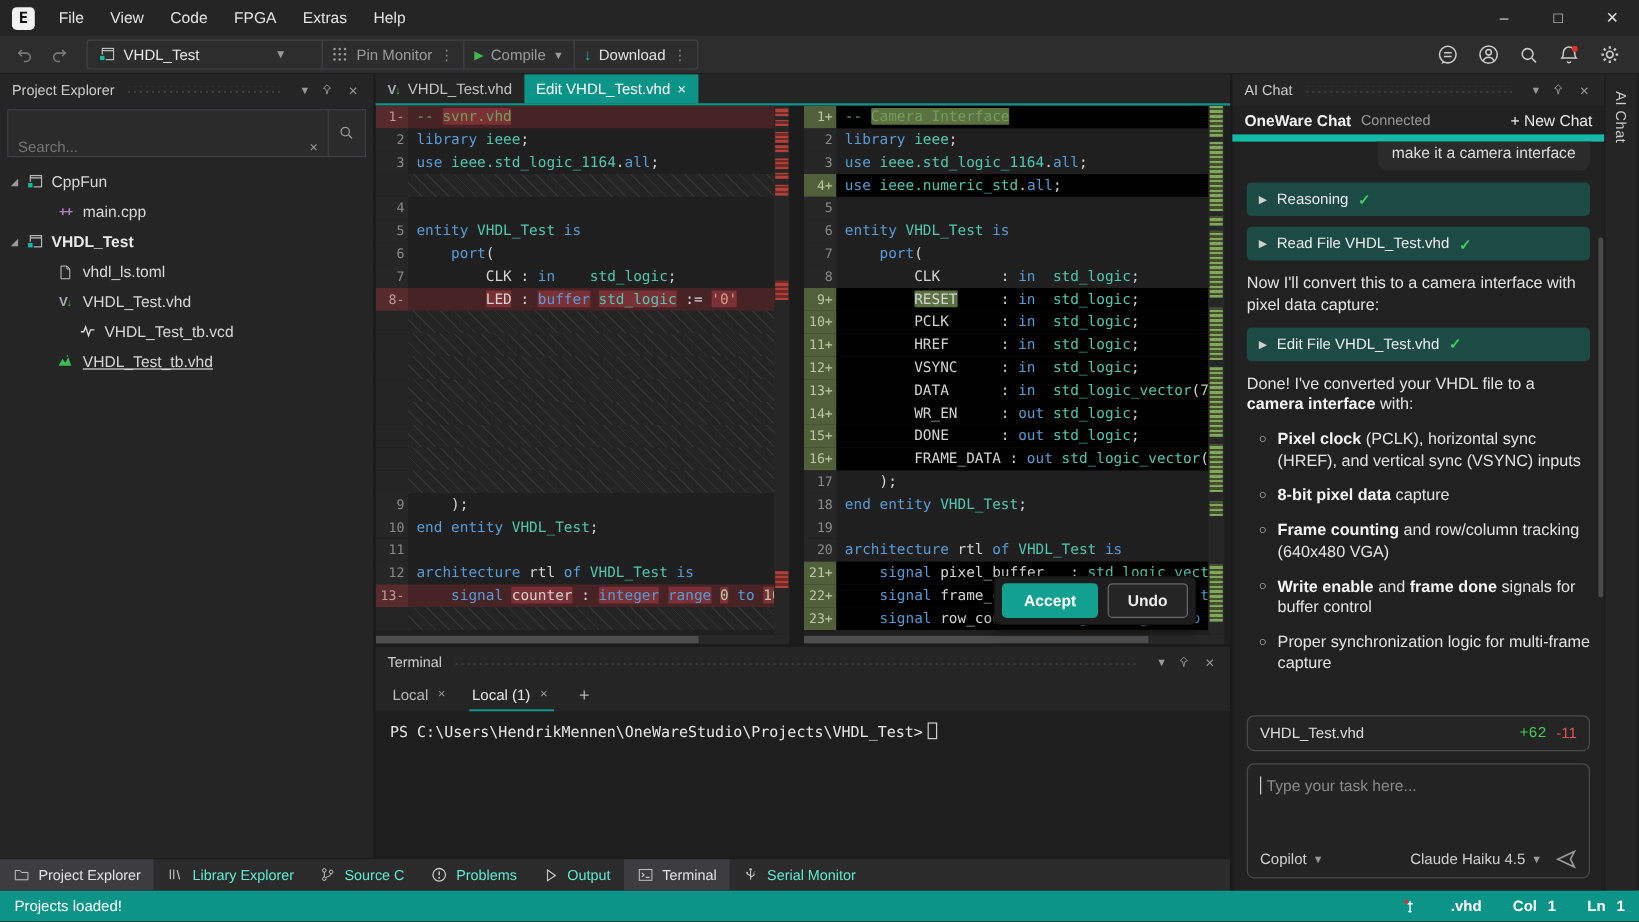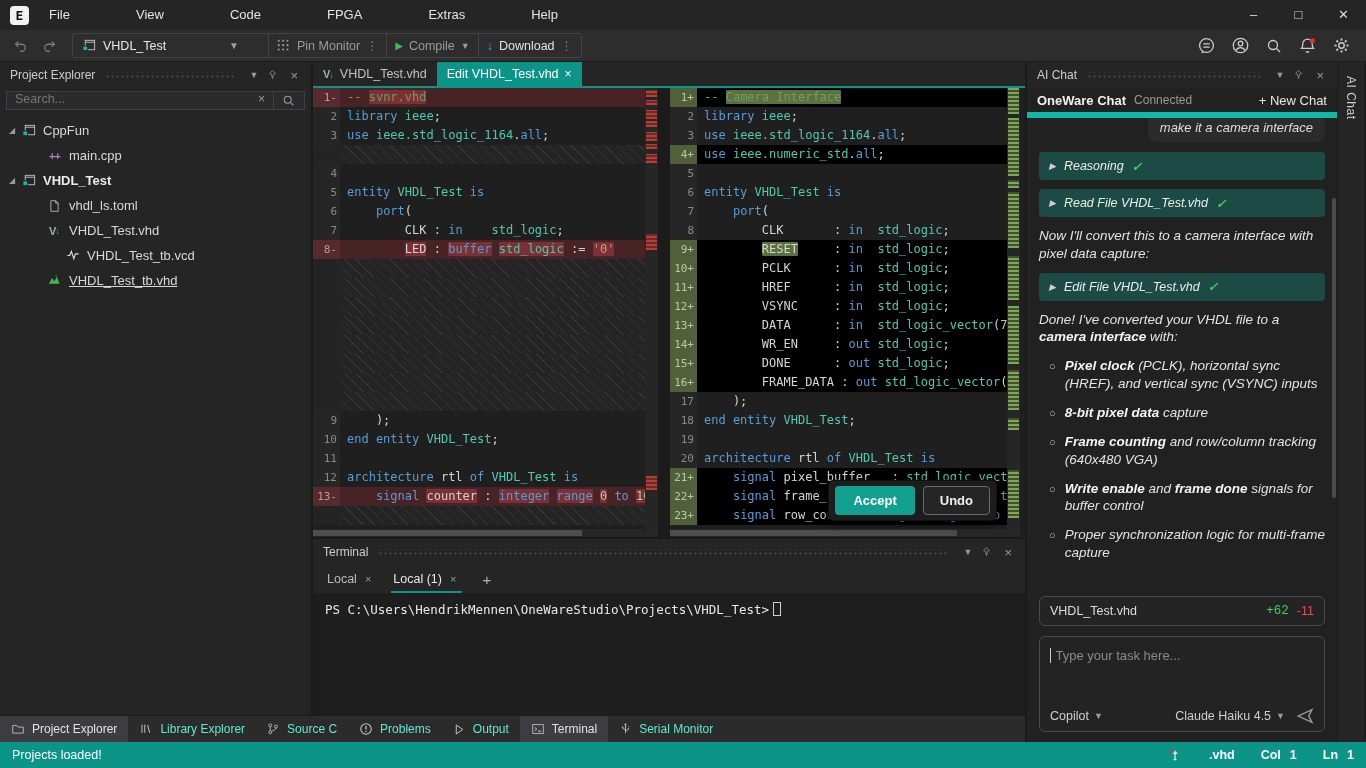--- a/index.html
+++ b/index.html
@@ -37,21 +37,21 @@
 
   
   .panel-head { height:26px; display:flex; align-items:center; padding:0 8px 0 10px; background:#252526; flex:none; }
   .panel-title { font-size:12px; color:#cccccc; white-space:nowrap; }
   .dots { flex:1; height:7px; margin:0 10px;
           background-image:radial-gradient(#3e3e3e 1px, transparent 1.1px); background-size:5px 5px; background-position:0 2px; }
   .ph-btn { color:#9a9a9a; font-size:11px; padding:0 5px; display:flex; align-items:center; }
 
   
   .sidebar { width:313px; background:#252526; border-right:2px solid #1a1a1a; display:flex; flex-direction:column; }
-  .searchrow { margin:3px 6px 6px; height:19px; display:flex; align-items:flex-start; background:#2b2b2b; border:1px solid #3f3f46; }
+  .searchrow { margin:3px 6px 6px; height:40px; display:flex; align-items:flex-end; background:#2b2b2b; border:1px solid #3f3f46; }
   .searchrow input { flex:1; background:transparent; border:none; outline:none; color:#bdbdbd; font-size:12.5px; padding:0 8px;
                      font-family:"Liberation Sans", sans-serif; }
   .searchrow .sx { color:#9a9a9a; padding:0 8px; font-size:12px; }
   .searchrow .smag { border-left:1px solid #3f3f46; height:100%; display:flex; align-items:center; padding:0 8px; }
   .tree { flex:1; overflow:hidden; padding-top:2px; }
   .trow { height:25px; display:flex; align-items:center; font-size:13px; color:#d8d8d8; }
   .twisty { width:12px; color:#9a9a9a; font-size:8px; margin-left:6px; text-align:center; flex:none; }
   .ticon { width:17px; height:16px; margin:0 6px 0 2px; flex:none; display:flex; align-items:center; justify-content:center; }
   .trow.bold .tlabel { font-weight:bold; color:#eaeaea; }
 
@@ -103,21 +103,21 @@
   .tplus { color:#b5b5b5; font-size:15px; padding:0 6px; }
   .termbody { flex:1; background:#1e1e1e; padding:9px 12px; font-family:"DejaVu Sans Mono", monospace;
               font-size:12.5px; color:#e8e8e8; }
   .cursor { display:inline-block; width:8px; height:14px; border:1px solid #cfcfcf; vertical-align:-2px; margin-left:4px; }
 
   
   .chat-sub { height:30px; display:flex; align-items:center; padding:0 10px; gap:8px; flex:none; border-bottom:6px solid #14b8a6;}
   .chat-provider { font-weight:bold; font-size:13px; color:#f0f0f0; }
   .chat-status { font-size:12px; color:#9a9a9a; }
   .newchat { margin-left:auto; font-size:13px; color:#e8e8e8; }
-  .msgs { flex:1; overflow:hidden; padding:0 12px; position:relative;font-style:italic; }
+  .msgs { flex:1; overflow:hidden; padding:0 12px; position:relative; }
   .vscroll { position:absolute; right:1px; top:80px; width:4px; height:300px; background:#4a4a4a; border-radius:2px; }
   .bubble { background:#2b2b2b; border-radius:0 0 8px 8px; padding:2px 12px 7px; margin:0 0 10px auto;
             max-width:88%; font-size:13px; color:#dddddd; white-space:nowrap; overflow:hidden; width:max-content; }
   .tool-chip { background:#1c4a45; border-radius:4px; height:28px; display:flex; align-items:center; gap:8px;
                padding:0 10px; margin:9px 0; font-size:12.5px; color:#ececec; }
   .tool-chip .arr { color:#cfcfcf; font-size:9px; }
   .tool-chip .check { color:#3fd158; font-weight:bold; }
   .para { font-size:13.5px; color:#e3e3e3; line-height:1.32; margin:10px 0; }
   .para b, .bullet b { color:#f4f4f4; }
   .bullet { display:flex; gap:9px; font-size:13.5px; color:#e3e3e3; line-height:1.32; margin:11px 0 11px 10px; }
@@ -141,21 +141,21 @@
   .statusbar { height:26px; background:#0d9488; display:flex; align-items:center; padding:0 12px; color:#ffffff; }
   .status-msg { font-size:12.5px; }
   .status-right { margin-left:auto; display:flex; align-items:center; gap:26px; font-size:12.5px; font-weight:bold; }
   .colln { display:flex; gap:9px; }
 </style>
 </head>
 <body>
 
 <div class="titlebar">
   <div class="logo">E</div>
-  <div id="menus" style="display:flex;gap:44px;">
+  <div id="menus" style="display:flex;">
       <div class="menu-item">File</div>
       <div class="menu-item">View</div>
       <div class="menu-item">Code</div>
       <div class="menu-item">FPGA</div>
       <div class="menu-item">Extras</div>
       <div class="menu-item">Help</div>
     </div>
   <div class="win-ctrls">
     <span class="win-btn">–</span>
     <span class="win-btn">□</span>

